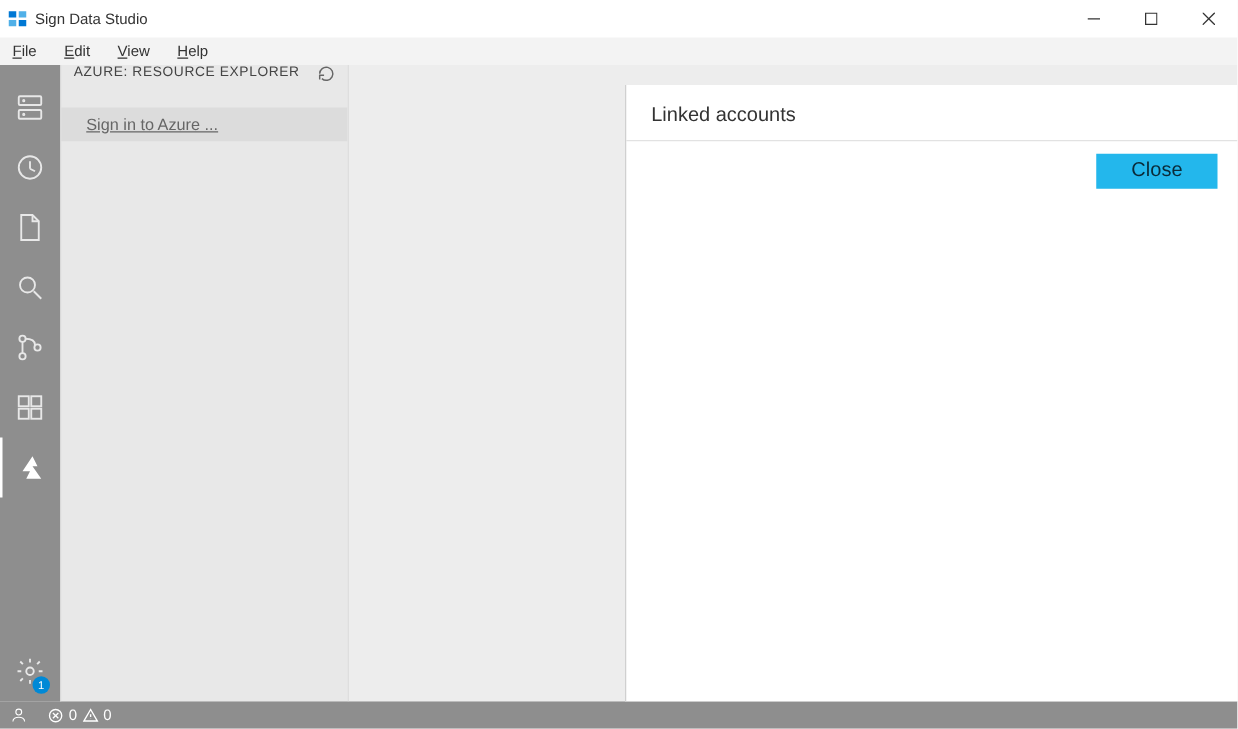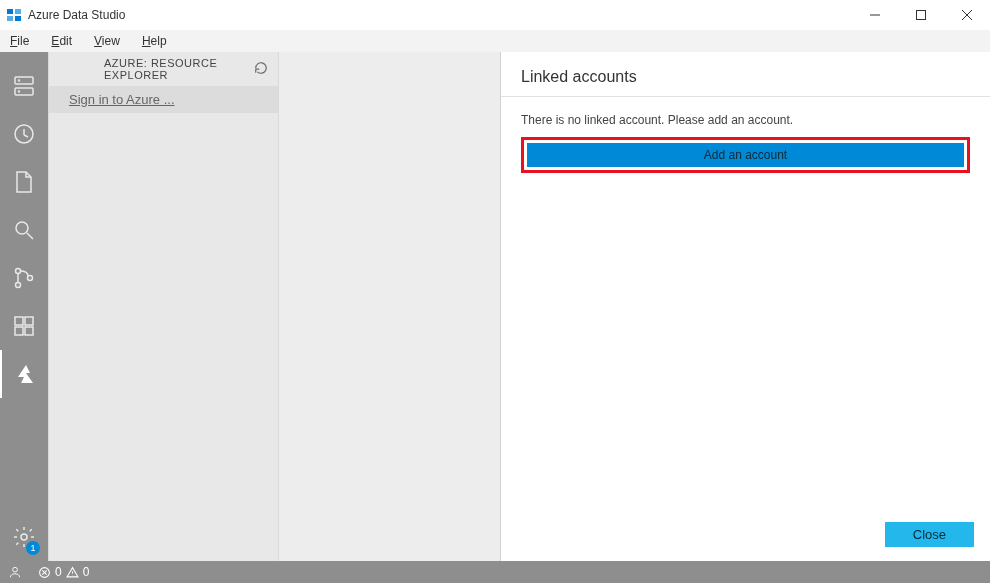--- a/index.html
+++ b/index.html
@@ -14,49 +14,49 @@
   .menubar .menu-item { padding: 2px 6px; cursor: pointer; }
   .menubar .menu-item .u { text-decoration: underline; }
   .body { display:flex; height: calc(100% - 30px - 22px - 22px); }
   .activitybar { width: 48px; background: #8e8e8e; display:flex; flex-direction:column; align-items:center; padding-top:10px; }
   .activitybar .act-icon { width:48px; height:48px; display:flex; align-items:center; justify-content:center; cursor:pointer; position:relative; }
   .activitybar .act-icon.active { border-left: 2px solid #fff; }
   .activitybar .act-icon svg { stroke: #e8e8e8; fill:none; stroke-width:1.5; }
   .activitybar .spacer { flex:1; }
   .activitybar .badge { position:absolute; bottom:6px; right:8px; background:#0089d6; color:#fff; border-radius:50%; width:14px; height:14px; font-size:9px; display:flex; align-items:center; justify-content:center; }
   .sidebar { width: 230px; background: #e8e8e8; display:flex; flex-direction:column; border-left:1px solid #d9d9d9; }
-  .sidebar .sb-header { height:34px; display:flex; align-items:center; padding: 0 10px; font-size:11px; letter-spacing:0.5px; color:#444;margin-left:45px; }
+  .sidebar .sb-header { height:34px; display:flex; padding: 0 10px; font-size:11px; letter-spacing:0.5px; color:#444; }
   .sidebar .sb-header .refresh { margin-left:auto; cursor:pointer; }
   .sidebar .sb-item { padding: 6px 20px; background:#dcdcdc; font-size:13px; color:#666; cursor:pointer;text-decoration:underline; }
   .editor { flex:1; background:#ededed; position:relative; border-left:1px solid #d9d9d9; }
-  .panel { position:absolute; top:0; right:0; bottom:0; width:490px; background:#fff; border-left:1px solid #d0d0d0; display:flex; flex-direction:column; }
+  .panel { position:absolute; top:16px; right:0; bottom:0; width:490px; background:#fff; border-left:1px solid #d0d0d0; display:flex; flex-direction:column; }
   .panel .p-head { padding:16px 20px 10px; border-bottom:1px solid #e2e2e2; font-size:16px; font-weight:400; color:#333; }
   .panel .p-body { padding: 16px 20px; flex:1; }
   .panel .p-msg { font-size:12px; color:#444; margin-bottom:10px; }
   .panel .highlight-wrap { border:3px solid #e81123; padding:3px; }
   .panel .add-btn { width:100%; background:#0089d6; color:#102a38; font-size:12px; height:24px; border:none; cursor:pointer; }
   .panel .p-foot { padding: 10px 16px 14px; display:flex; justify-content:flex-end; }
-  .panel .close-btn { background:#23b7ec; color:#0a2a38; border:none; padding:5px 28px; cursor:pointer; font-size:13px; }
+  .panel .close-btn { background:#23b7ec; color:#0a2a38; border:none; padding:5px 28px; cursor:pointer; font-size:16px; }
   .statusbar { height:22px; background:#8e8e8e; display:flex; align-items:center; color:#fff; font-size:12px; }
   .statusbar .sb-seg { padding:0 8px; display:flex; align-items:center; gap:4px; cursor:pointer; height:100%; }
   .statusbar svg { stroke:#fff; fill:none; }
 </style>
 </head>
 <body>
 
 <div class="titlebar">
   <span class="app-icon">
     <svg width="16" height="16" viewBox="0 0 16 16">
         <rect x="1" y="2" width="6" height="5" fill="#0078d4"></rect>
         <rect x="9" y="2" width="6" height="5" fill="#50b0e8"></rect>
         <rect x="1" y="9" width="6" height="5" fill="#50b0e8"></rect>
         <rect x="9" y="9" width="6" height="5" fill="#0078d4"></rect>
       </svg>
   </span>
-  <span class="title">Azure Data Studio</span>
+  <span class="title">Sign Data Studio</span>
   <div class="win-controls">
     <div class="win-btn">
         <svg width="10" height="10">
           <line x1="0" y1="5" x2="10" y2="5" stroke-width="1"></line>
         </svg>
       </div>
     <div class="win-btn">
         <svg width="10" height="10">
           <rect x="0.5" y="0.5" width="9" height="9" fill="none" stroke-width="1"></rect>
         </svg>
@@ -151,26 +151,20 @@
     </div>
     <div class="sb-item">
       <span>Sign in to Azure ...</span>
     </div>
   </div>
 
   <div class="editor">
 
     <div class="panel">
       <div class="p-head">Linked accounts</div>
-      <div class="p-body">
-        <div class="p-msg">There is no linked account. Please add an account.</div>
-        <div class="highlight-wrap">
-          <button class="add-btn">Add an account</button>
-        </div>
-      </div>
       <div class="p-foot">
         <button class="close-btn">Close</button>
       </div>
     </div>
   </div>
 
 </div>
 
 <div class="statusbar">
   <div class="sb-seg">

